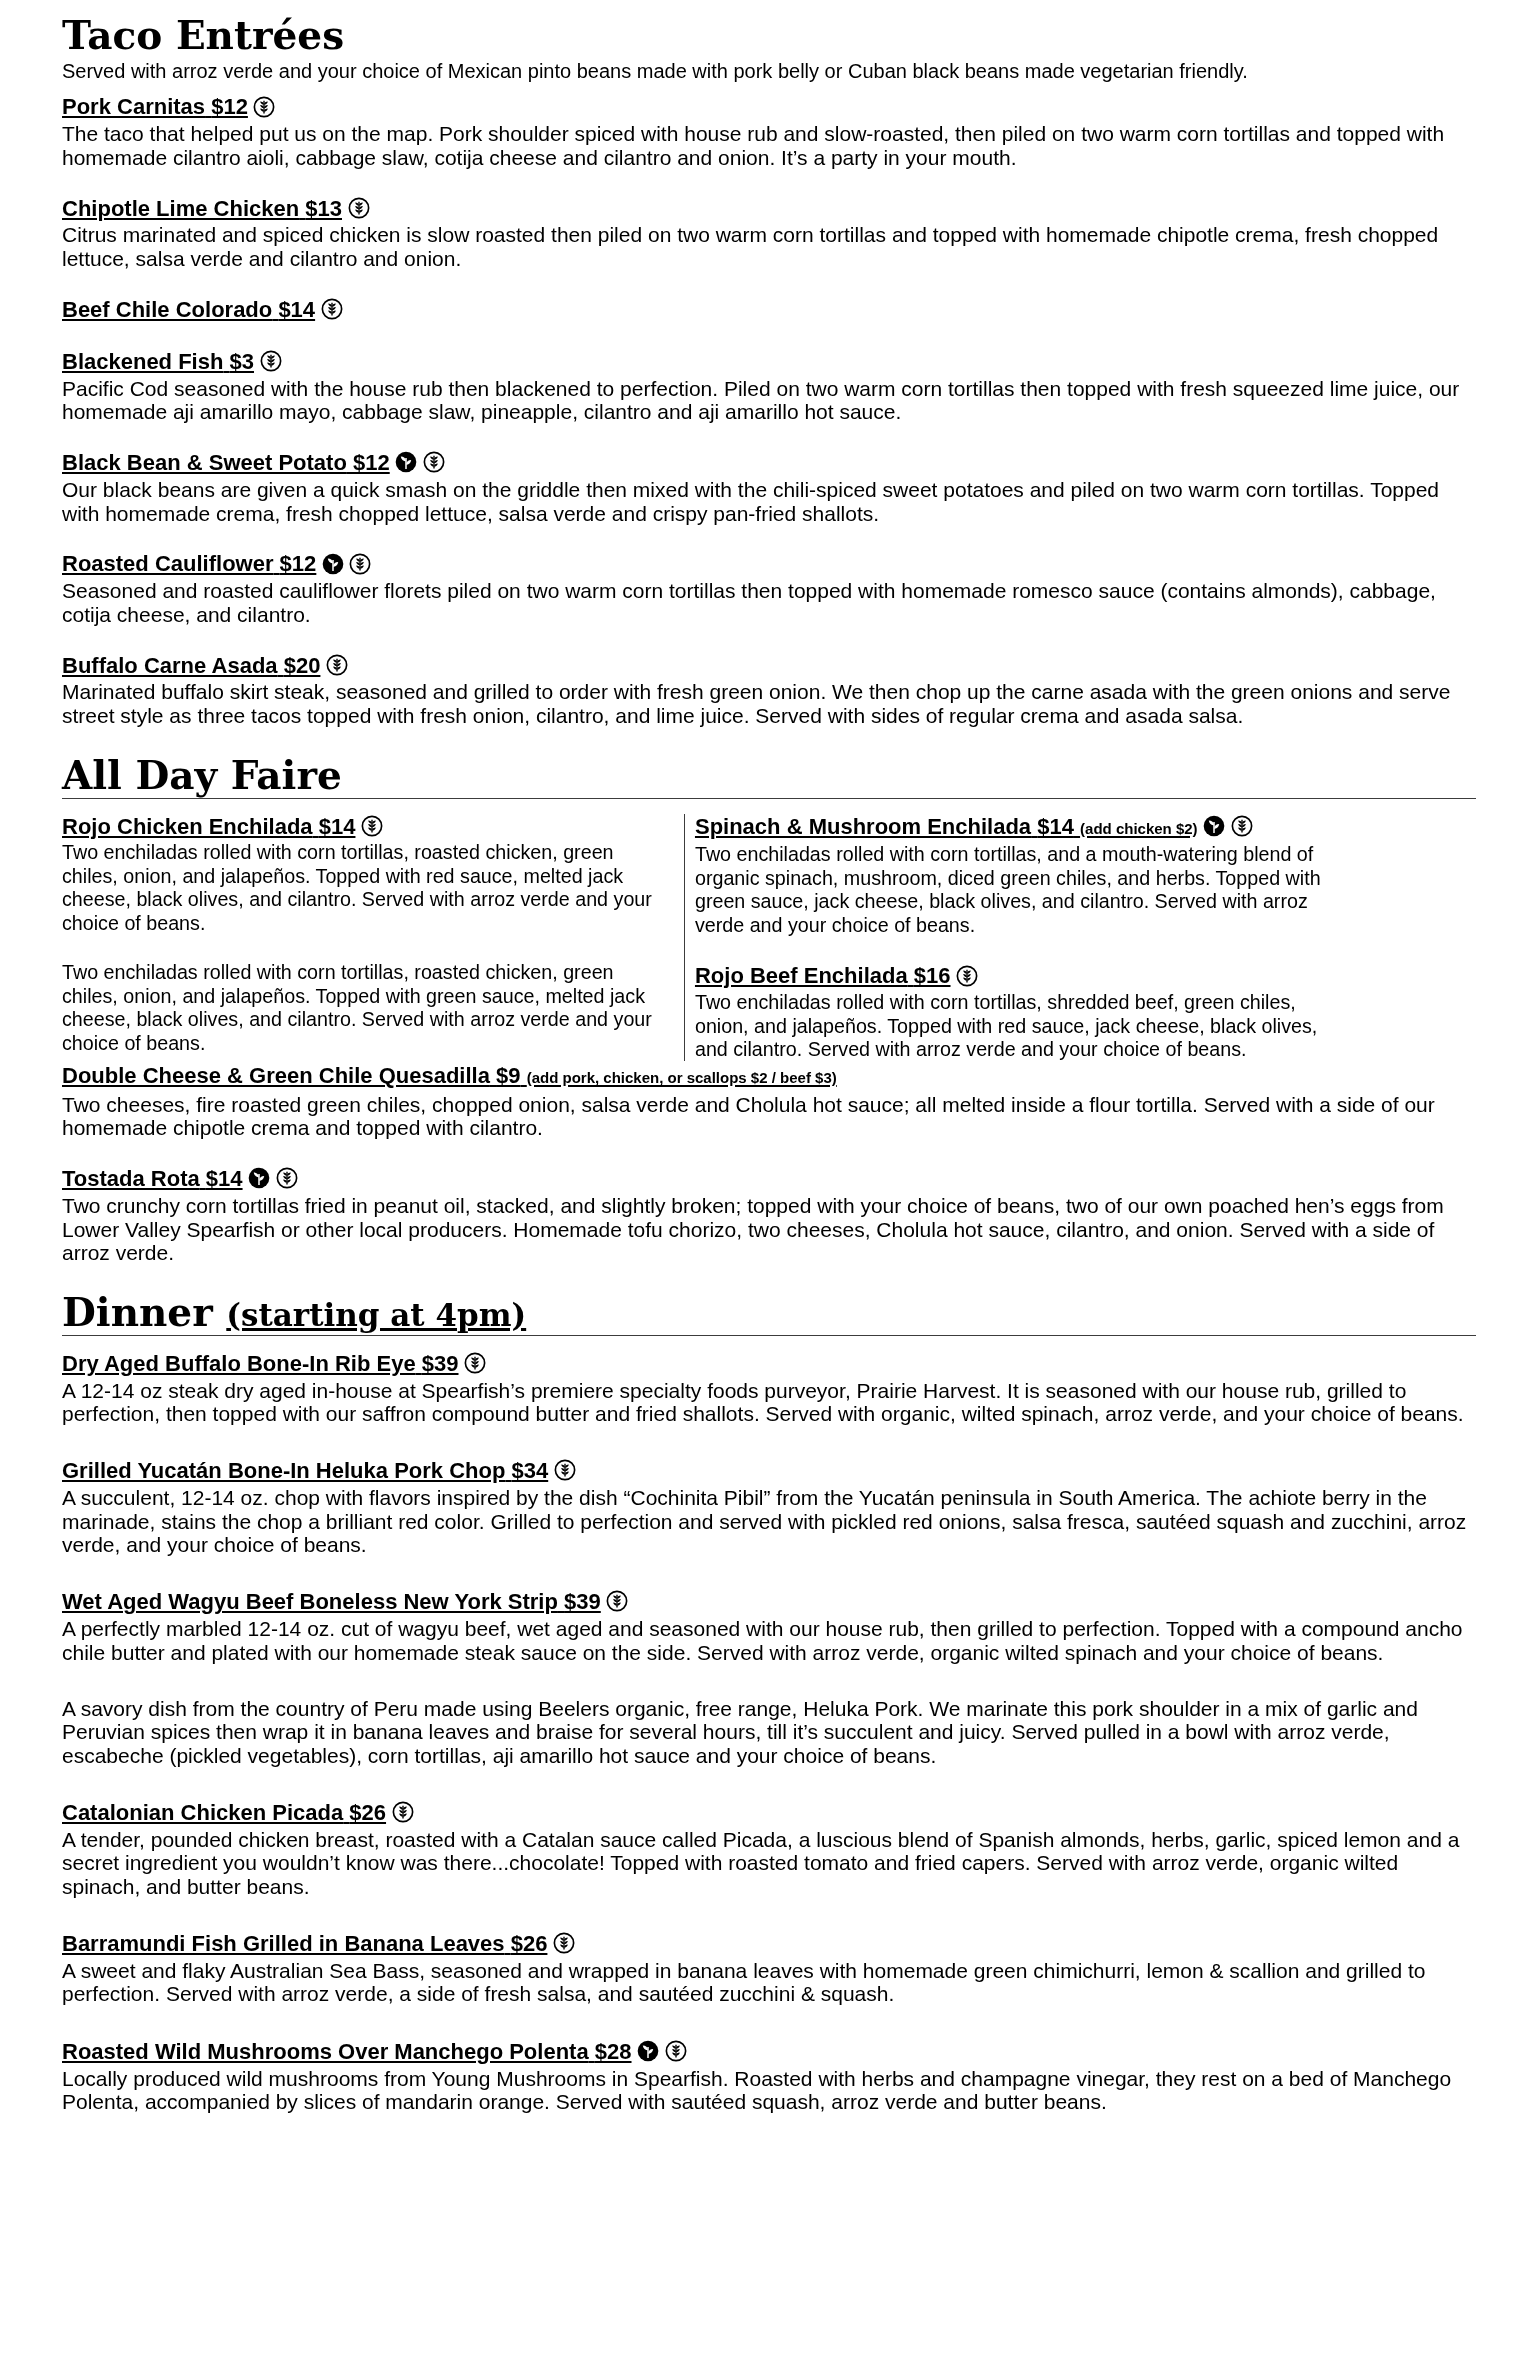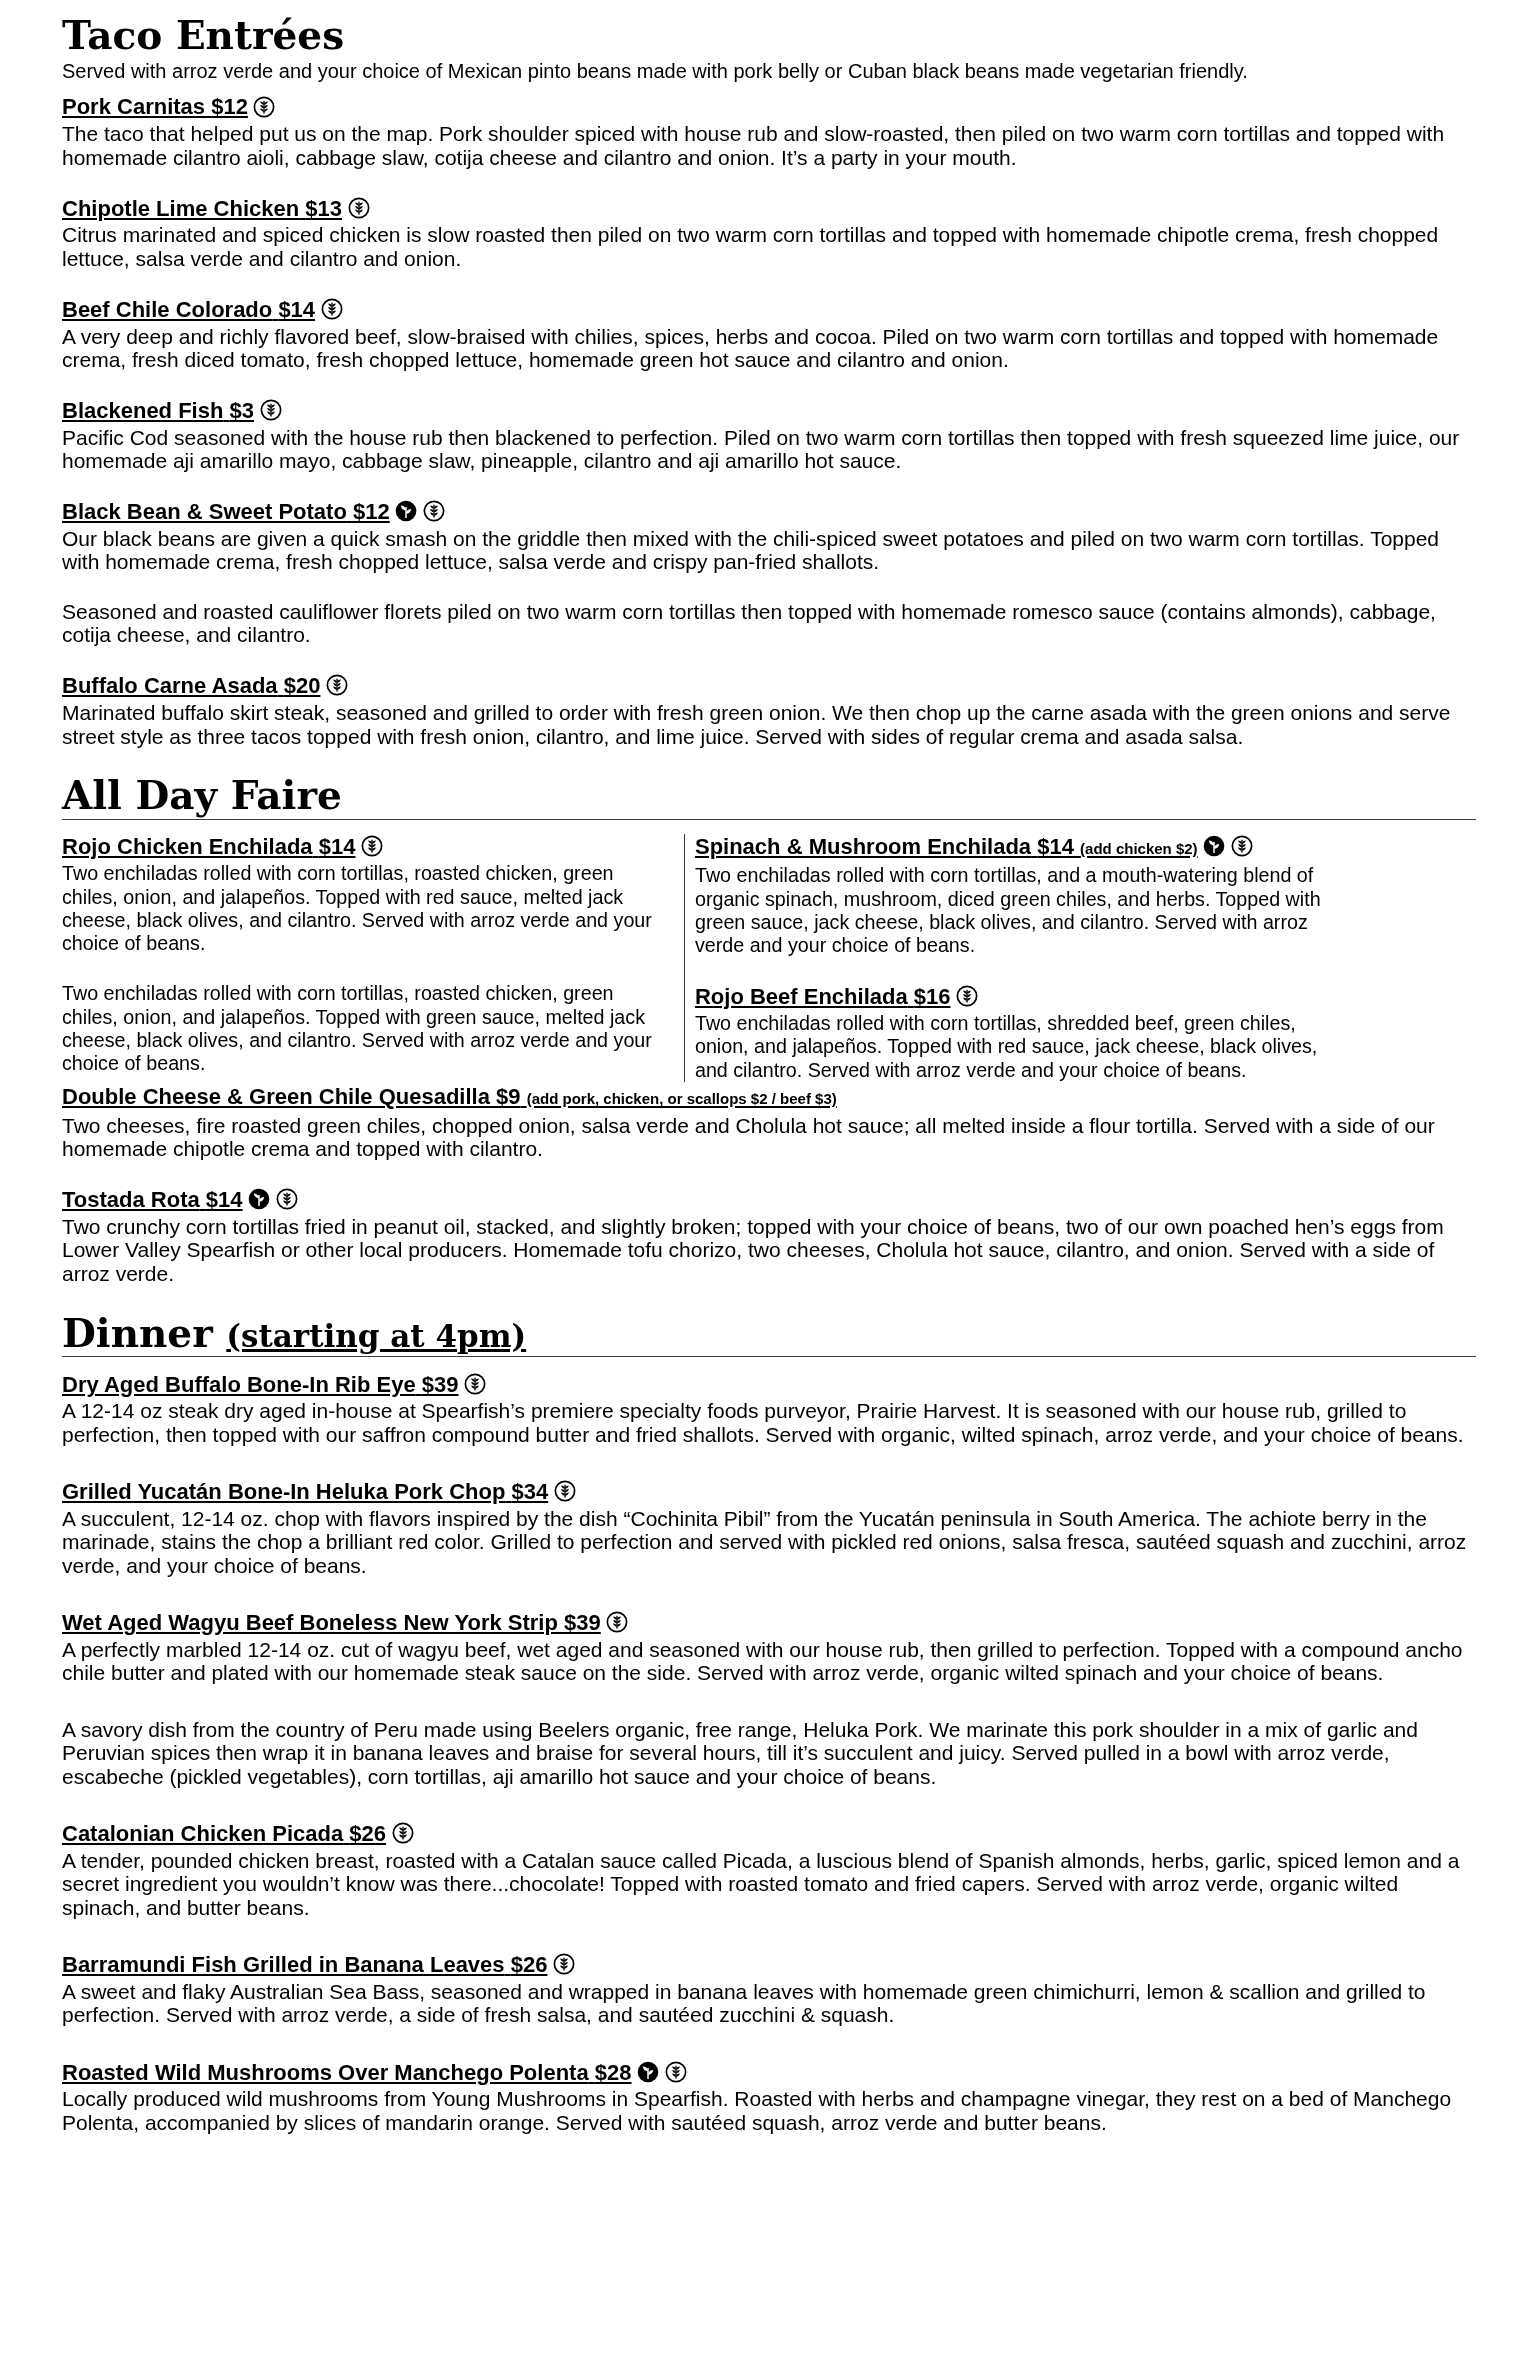--- a/index.html
+++ b/index.html
@@ -106,21 +106,20 @@
           <div class="item-title"><span>Beef Chile Colorado</span> <span>$14</span><svg class="badge-icon" viewBox="0 0 32 32" aria-hidden="true">
     <circle cx="16" cy="16" r="14" fill="none" stroke="#000" stroke-width="2.4"></circle>
     <line x1="16" y1="7" x2="16" y2="25.5" stroke="#000" stroke-width="2"></line>
     <path d="M16 12.5 C13 12.5 11 10.8 10.4 8 C13.6 8 15.6 9.8 16 12.5 Z" fill="#000"></path>
     <path d="M16 12.5 C19 12.5 21 10.8 21.6 8 C18.4 8 16.4 9.8 16 12.5 Z" fill="#000"></path>
     <path d="M16 17.5 C13 17.5 11 15.8 10.4 13 C13.6 13 15.6 14.8 16 17.5 Z" fill="#000"></path>
     <path d="M16 17.5 C19 17.5 21 15.8 21.6 13 C18.4 13 16.4 14.8 16 17.5 Z" fill="#000"></path>
     <path d="M16 22.5 C13 22.5 11 20.8 10.4 18 C13.6 18 15.6 19.8 16 22.5 Z" fill="#000"></path>
     <path d="M16 22.5 C19 22.5 21 20.8 21.6 18 C18.4 18 16.4 19.8 16 22.5 Z" fill="#000"></path>
   </svg></div>
-          <div class="item-desc">A very deep and richly flavored beef, slow-braised with chilies, spices, herbs and cocoa. Piled on two warm corn tortillas and topped with homemade crema, fresh diced tomato, fresh chopped lettuce, homemade green hot sauce and cilantro and onion.</div>
         </div>
         <div class="menu-item">
           <div class="item-title"><span>Blackened Fish</span> <span>$3</span><svg class="badge-icon" viewBox="0 0 32 32" aria-hidden="true">
     <circle cx="16" cy="16" r="14" fill="none" stroke="#000" stroke-width="2.4"></circle>
     <line x1="16" y1="7" x2="16" y2="25.5" stroke="#000" stroke-width="2"></line>
     <path d="M16 12.5 C13 12.5 11 10.8 10.4 8 C13.6 8 15.6 9.8 16 12.5 Z" fill="#000"></path>
     <path d="M16 12.5 C19 12.5 21 10.8 21.6 8 C18.4 8 16.4 9.8 16 12.5 Z" fill="#000"></path>
     <path d="M16 17.5 C13 17.5 11 15.8 10.4 13 C13.6 13 15.6 14.8 16 17.5 Z" fill="#000"></path>
     <path d="M16 17.5 C19 17.5 21 15.8 21.6 13 C18.4 13 16.4 14.8 16 17.5 Z" fill="#000"></path>
     <path d="M16 22.5 C13 22.5 11 20.8 10.4 18 C13.6 18 15.6 19.8 16 22.5 Z" fill="#000"></path>
@@ -140,20 +139,35 @@
     <path d="M16 12.5 C13 12.5 11 10.8 10.4 8 C13.6 8 15.6 9.8 16 12.5 Z" fill="#000"></path>
     <path d="M16 12.5 C19 12.5 21 10.8 21.6 8 C18.4 8 16.4 9.8 16 12.5 Z" fill="#000"></path>
     <path d="M16 17.5 C13 17.5 11 15.8 10.4 13 C13.6 13 15.6 14.8 16 17.5 Z" fill="#000"></path>
     <path d="M16 17.5 C19 17.5 21 15.8 21.6 13 C18.4 13 16.4 14.8 16 17.5 Z" fill="#000"></path>
     <path d="M16 22.5 C13 22.5 11 20.8 10.4 18 C13.6 18 15.6 19.8 16 22.5 Z" fill="#000"></path>
     <path d="M16 22.5 C19 22.5 21 20.8 21.6 18 C18.4 18 16.4 19.8 16 22.5 Z" fill="#000"></path>
   </svg></div>
           <div class="item-desc">Our black beans are given a quick smash on the griddle then mixed with the chili-spiced sweet potatoes and piled on two warm corn tortillas. Topped with homemade crema, fresh chopped lettuce, salsa verde and crispy pan-fried shallots.</div>
         </div>
         <div class="menu-item">
+          <div class="item-title"><span>Roasted Cauliflower</span> <span>$12</span><svg class="badge-icon" viewBox="0 0 32 32" aria-hidden="true">
+    <circle cx="16" cy="16" r="15" fill="#000"></circle>
+    <path d="M16 26 C16 19 16 14 16 10" stroke="#fff" stroke-width="2.2" fill="none"></path>
+    <path d="M16 15 C12 15 9 12.5 8.4 8 C13 8 15.5 10.8 16 15 Z" fill="#fff"></path>
+    <path d="M16 20 C20 20 23 17.5 23.6 13 C19 13 16.5 15.8 16 20 Z" fill="#fff"></path>
+  </svg><svg class="badge-icon" viewBox="0 0 32 32" aria-hidden="true">
+    <circle cx="16" cy="16" r="14" fill="none" stroke="#000" stroke-width="2.4"></circle>
+    <line x1="16" y1="7" x2="16" y2="25.5" stroke="#000" stroke-width="2"></line>
+    <path d="M16 12.5 C13 12.5 11 10.8 10.4 8 C13.6 8 15.6 9.8 16 12.5 Z" fill="#000"></path>
+    <path d="M16 12.5 C19 12.5 21 10.8 21.6 8 C18.4 8 16.4 9.8 16 12.5 Z" fill="#000"></path>
+    <path d="M16 17.5 C13 17.5 11 15.8 10.4 13 C13.6 13 15.6 14.8 16 17.5 Z" fill="#000"></path>
+    <path d="M16 17.5 C19 17.5 21 15.8 21.6 13 C18.4 13 16.4 14.8 16 17.5 Z" fill="#000"></path>
+    <path d="M16 22.5 C13 22.5 11 20.8 10.4 18 C13.6 18 15.6 19.8 16 22.5 Z" fill="#000"></path>
+    <path d="M16 22.5 C19 22.5 21 20.8 21.6 18 C18.4 18 16.4 19.8 16 22.5 Z" fill="#000"></path>
+  </svg></div>
           <div class="item-desc">Seasoned and roasted cauliflower florets piled on two warm corn tortillas then topped with homemade romesco sauce (contains almonds), cabbage, cotija cheese, and cilantro.</div>
         </div>
         <div class="menu-item">
           <div class="item-title"><span>Buffalo Carne Asada</span> <span>$20</span><svg class="badge-icon" viewBox="0 0 32 32" aria-hidden="true">
     <circle cx="16" cy="16" r="14" fill="none" stroke="#000" stroke-width="2.4"></circle>
     <line x1="16" y1="7" x2="16" y2="25.5" stroke="#000" stroke-width="2"></line>
     <path d="M16 12.5 C13 12.5 11 10.8 10.4 8 C13.6 8 15.6 9.8 16 12.5 Z" fill="#000"></path>
     <path d="M16 12.5 C19 12.5 21 10.8 21.6 8 C18.4 8 16.4 9.8 16 12.5 Z" fill="#000"></path>
     <path d="M16 17.5 C13 17.5 11 15.8 10.4 13 C13.6 13 15.6 14.8 16 17.5 Z" fill="#000"></path>
     <path d="M16 17.5 C19 17.5 21 15.8 21.6 13 C18.4 13 16.4 14.8 16 17.5 Z" fill="#000"></path>

